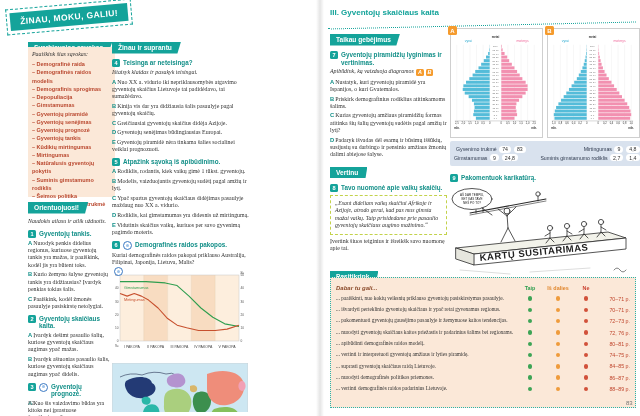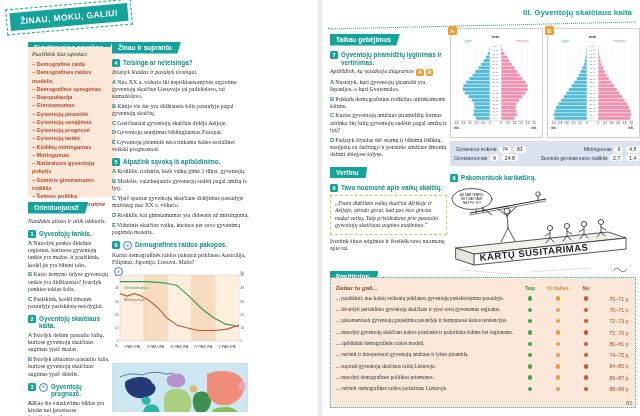--- a/index.html
+++ b/index.html
@@ -41,21 +41,21 @@
   
   .orient-col{position:absolute;left:28px;top:196px;width:82px;}
   .know-col{position:absolute;left:112px;top:36px;width:138px;height:376px;overflow:hidden;}
   .t7col{position:absolute;left:330px;top:28px;width:117px;}
   .pnum{position:absolute;font-size:6px;color:#777;font-family:"Liberation Sans",sans-serif;}
   
   .chartwrap{position:relative;margin-top:4px;}
   .chartwrap .atlas{position:absolute;left:2px;top:-3px;background:#fff;}
   .mapwrap{margin-top:3px;}
   
-  .rp-header{position:absolute;left:330px;top:8px;width:302px;text-align:right;color:#14a39a;
+  .rp-header{position:absolute;left:330px;top:8px;width:302px;color:#14a39a;
              font-family:"Liberation Sans",sans-serif;font-weight:bold;font-size:8px;}
   .rp-dots{position:absolute;left:328px;top:25px;width:308px;border-top:1.6px dotted #14a39a;transform:rotate(-1.3deg);}
   .quote{border:1px dashed #c3d24b;background:#fff;padding:4px 4px;margin:3px 0;
          font-style:italic;font-size:5.8px;line-height:1.3;}
   .pyr-row{position:absolute;left:450px;top:28px;display:flex;gap:4px;}
   .pyrbox{position:relative;width:91px;height:108px;background:#fff;border:1px solid #cfcfcf;}
   .ind-table{position:absolute;left:450px;top:141px;width:186px;background:#d9e2ee;border-radius:2px;
              padding:3px 4px;font-family:"Liberation Sans",sans-serif;font-size:5.2px;color:#2f3a4e;}
   .ind-row{display:flex;align-items:center;gap:2px;margin:1.5px 0;}
   .pill{background:#fff;border-radius:5px;padding:.5px 3px;margin:0 .5px;display:inline-block;color:#333;}

